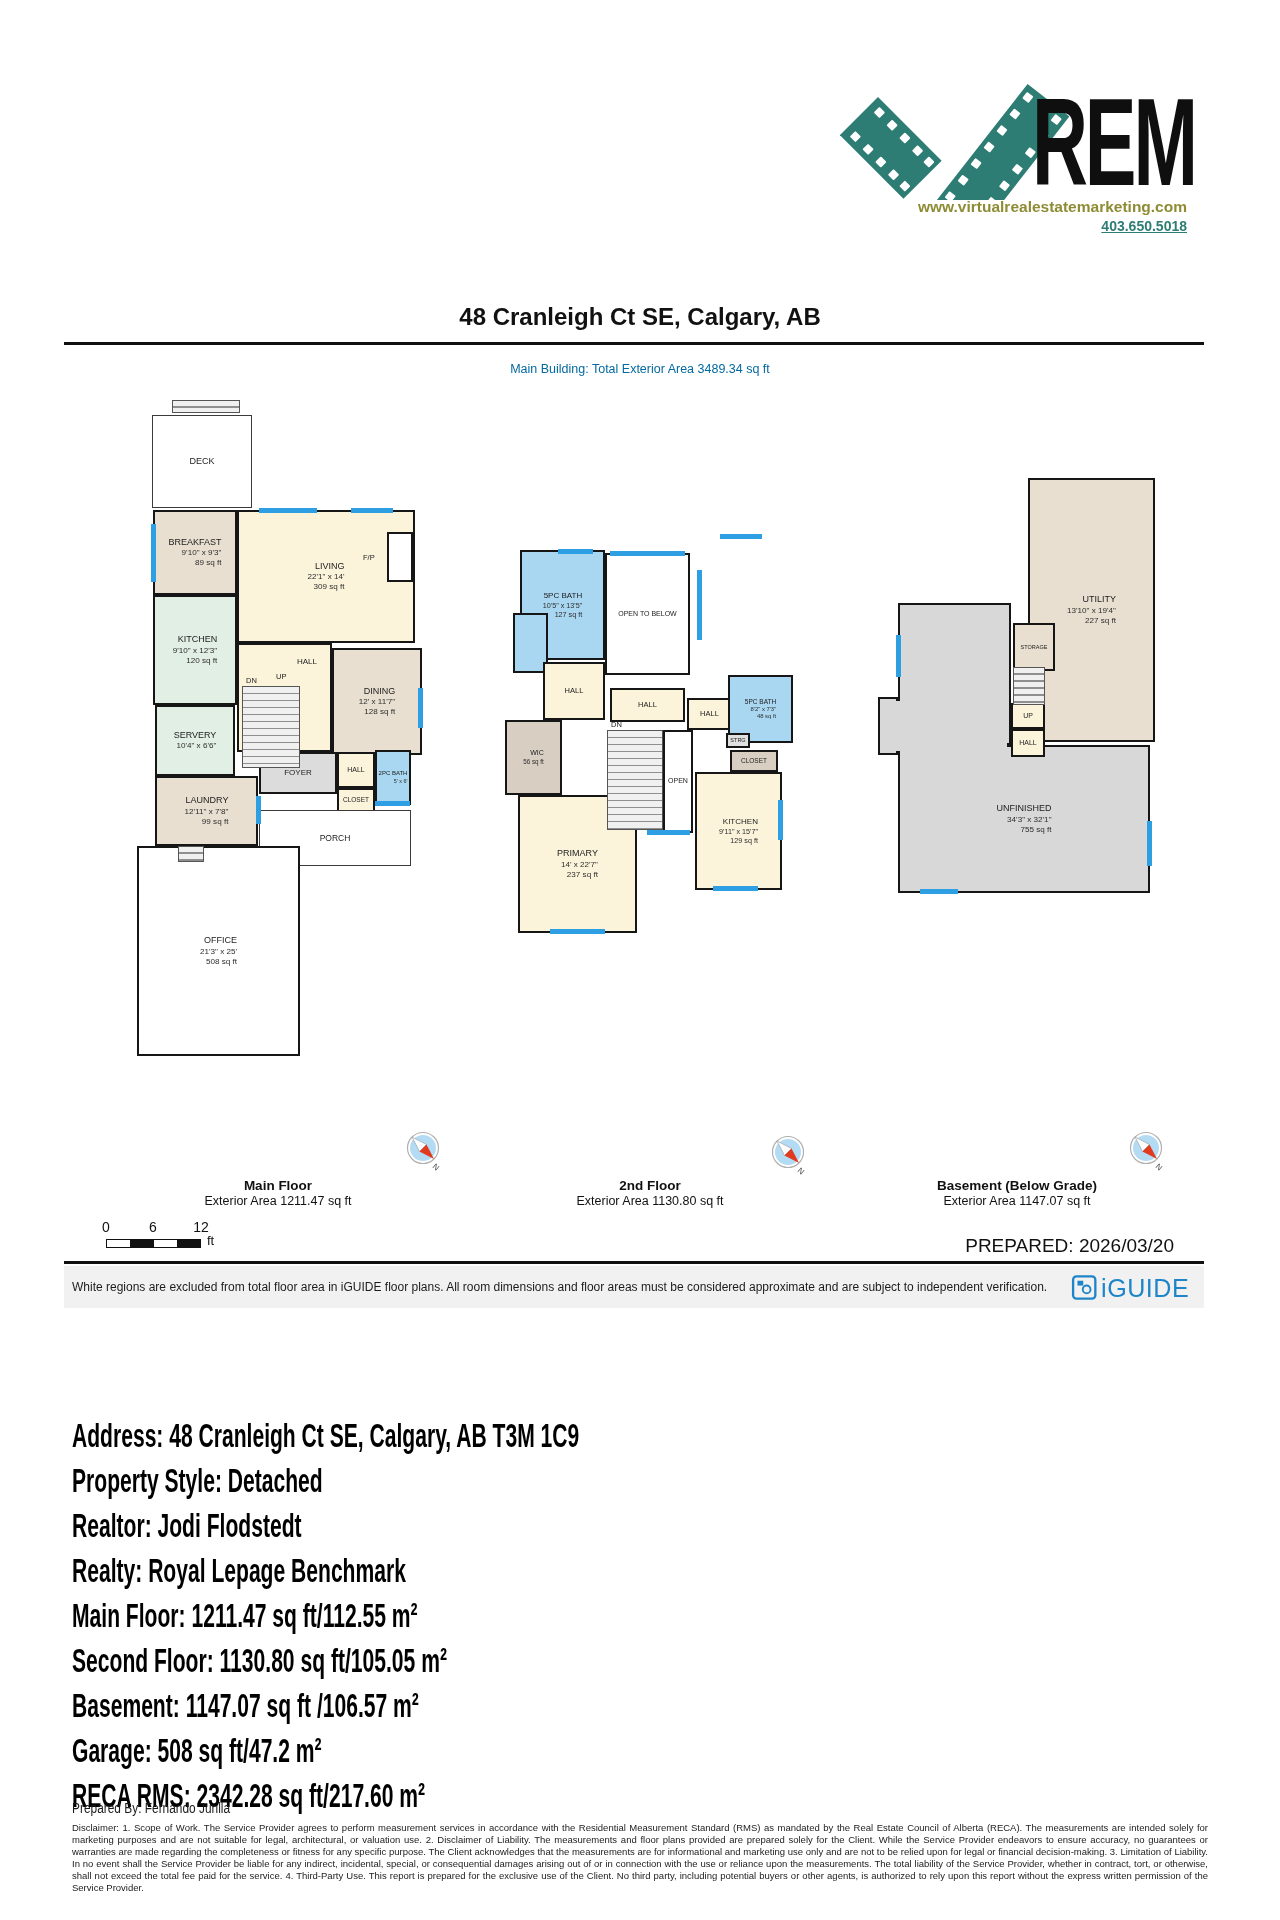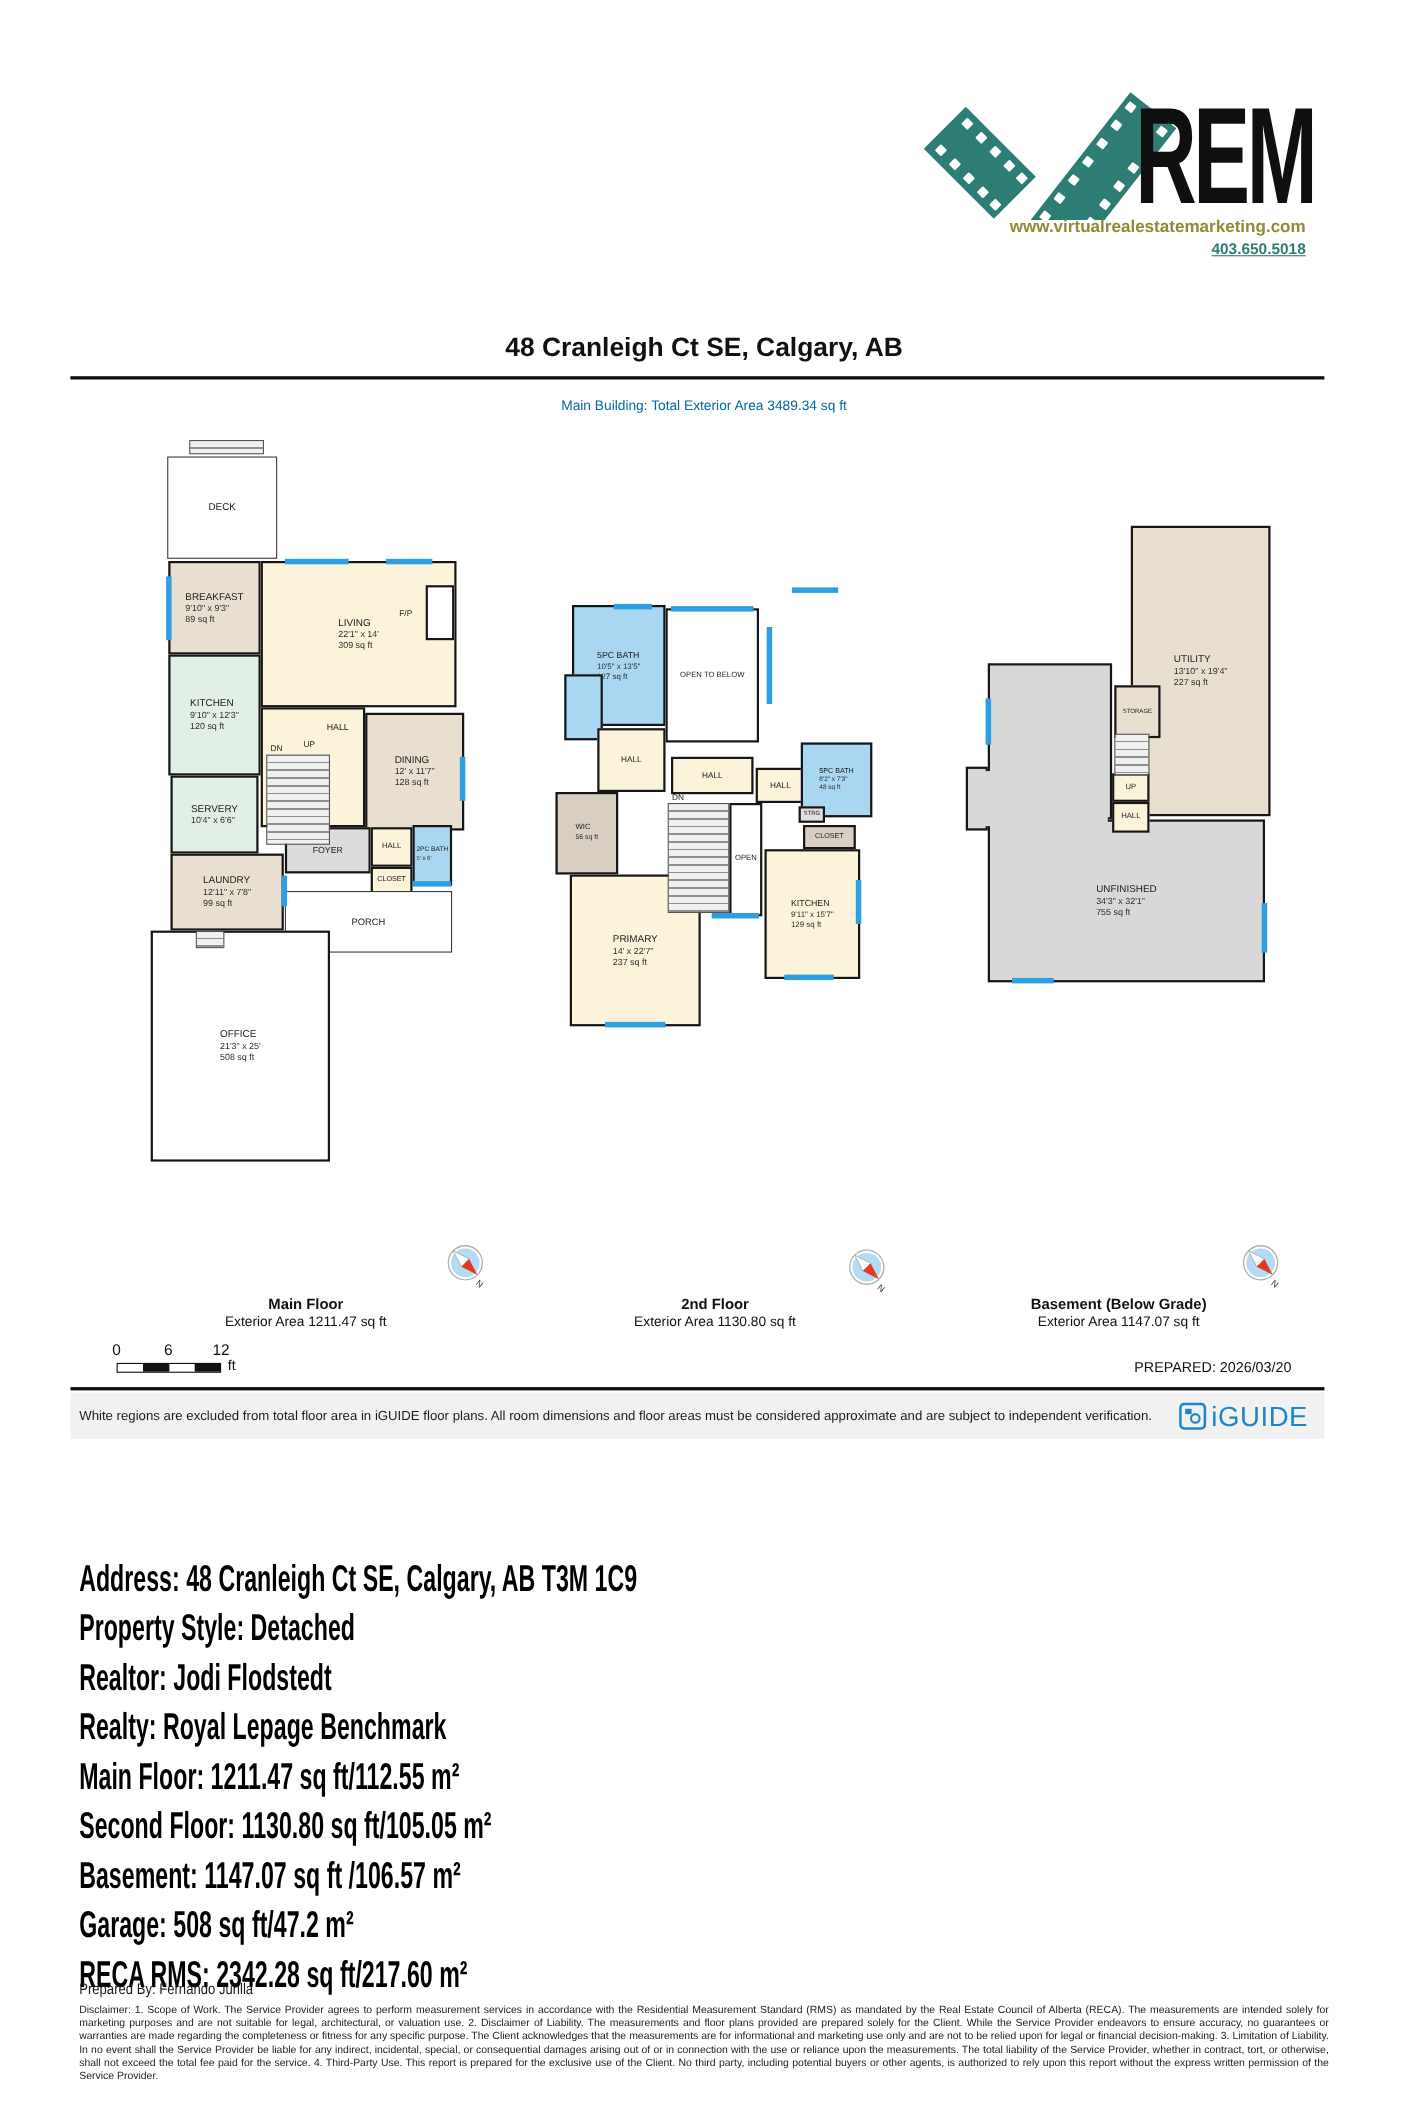--- a/index.html
+++ b/index.html
@@ -15,21 +15,21 @@
   
   .title{position:absolute;top:303px;left:0;width:1280px;text-align:center;font-size:24px;font-weight:bold;margin:0;}
   .title-rule{position:absolute;top:342px;left:64px;width:1140px;height:2.5px;background:#111;}
   .subtitle{position:absolute;top:350px;left:0;width:1280px;text-align:center;font-size:12.5px;color:#0369a1;margin-top:12px;}
 
   
   .floor{position:absolute;}
   .room{position:absolute;box-sizing:border-box;border:2.5px solid #161616;display:flex;
         align-items:center;justify-content:center;background:#fff;}
   .room.thin{border:1.5px solid #3a3a3a;}
-  .rlabel{font-size:9px;line-height:1.25;text-align:left;color:#1c1c1c;}
+  .rlabel{font-size:9px;line-height:1.25;text-align:right;color:#1c1c1c;}
   .rlabel .rsub{font-size:0.9em;color:#2e2e2e;}
   .rname{white-space:nowrap;}
   .patch{position:absolute;}
   .stairs{position:absolute;box-sizing:border-box;border:1px solid #555;
         background:repeating-linear-gradient(180deg,#f0f0f0 0px,#f0f0f0 5.5px,#8f8f8f 5.5px,#8f8f8f 7px);}
   .win{position:absolute;background:#2f9fe3;}
   .mark{position:absolute;font-size:7.5px;color:#1c1c1c;white-space:nowrap;}
 
   
   .compass{position:absolute;width:44px;height:44px;}
@@ -39,21 +39,21 @@
 
   
   .scalebar{position:absolute;left:106px;top:1219px;width:150px;height:36px;}
   .tick{position:absolute;top:0;transform:translateX(-50%);font-size:14px;}
   .sbar{position:absolute;top:20px;left:0;width:95px;height:9px;border:1px solid #111;
         display:flex;box-sizing:border-box;background:#fff;}
   .sbar i{flex:1;}
   .sbar i.b{background:#111;}
   .sunit{position:absolute;left:101px;top:14px;font-size:13px;}
 
-  .prepared{position:absolute;top:1235px;left:0;width:1174px;text-align:right;font-size:13px;color:#111;}
+  .prepared{position:absolute;top:1235px;left:0;width:1174px;text-align:right;font-size:19px;color:#111;}
   .rule2{position:absolute;top:1261px;left:64px;width:1140px;height:3px;background:#111;}
 
   
   .band{position:absolute;top:1266px;left:64px;width:1140px;height:42px;background:#f1f1f1;}
   .band-text{position:absolute;left:8px;top:14px;font-size:12px;color:#1c1c1c;}
   .iguide{position:absolute;right:6px;top:7px;}
 
   
   .details{position:absolute;left:72px;top:1413px;}
   .detail-line{font-size:34px;font-weight:bold;line-height:45px;white-space:nowrap;

